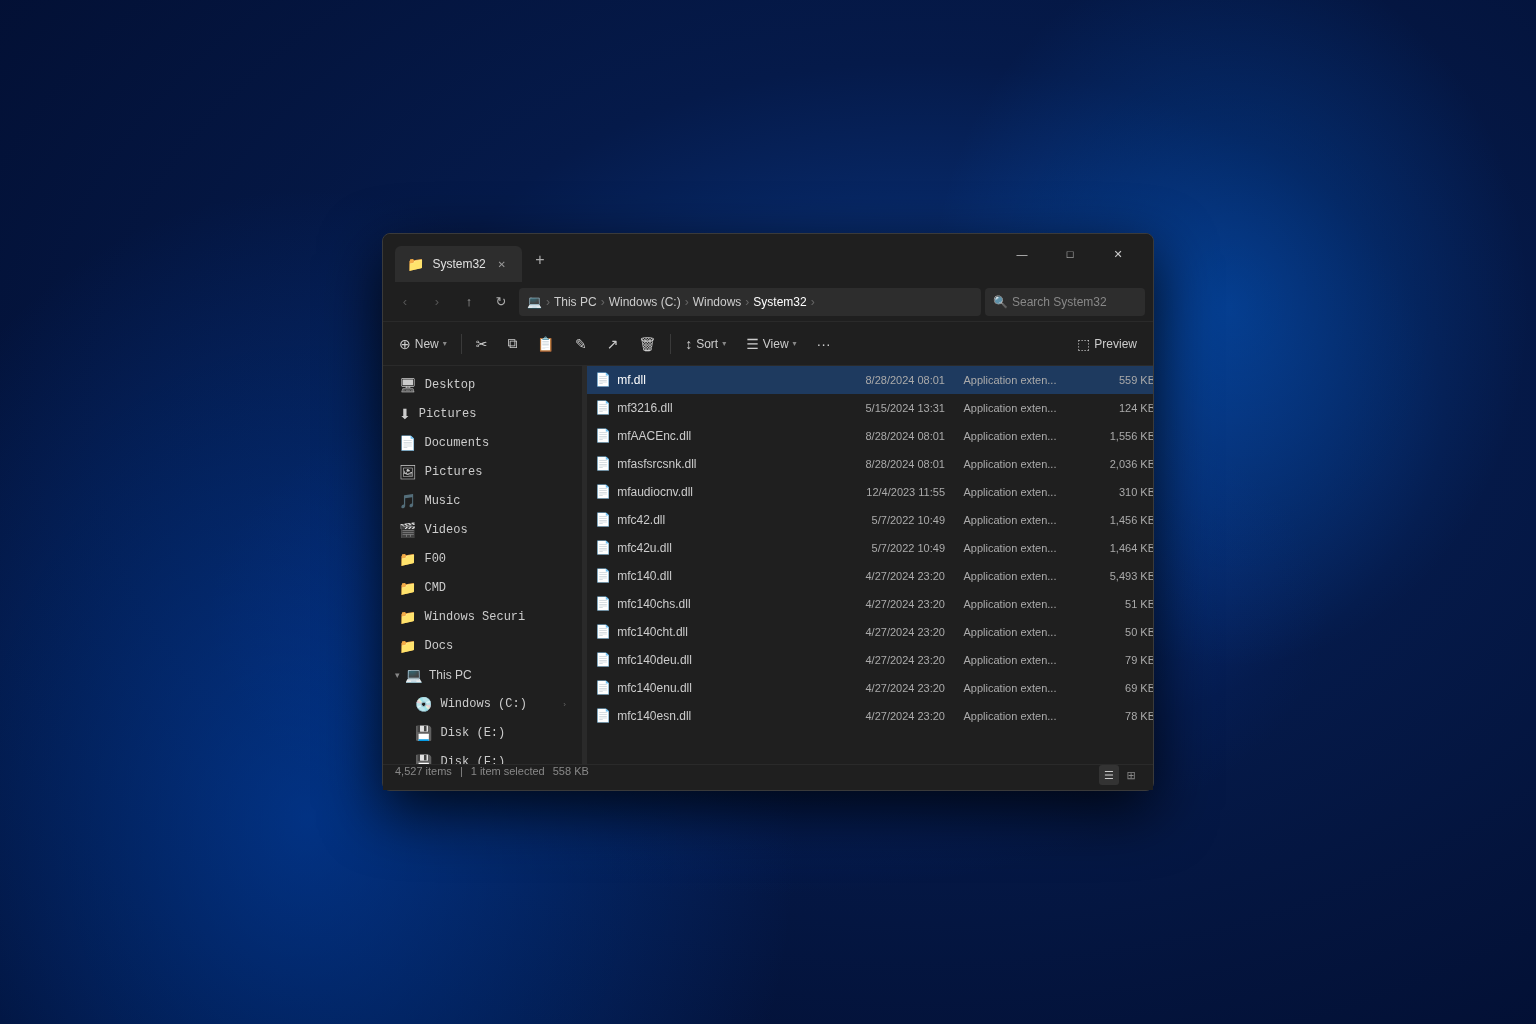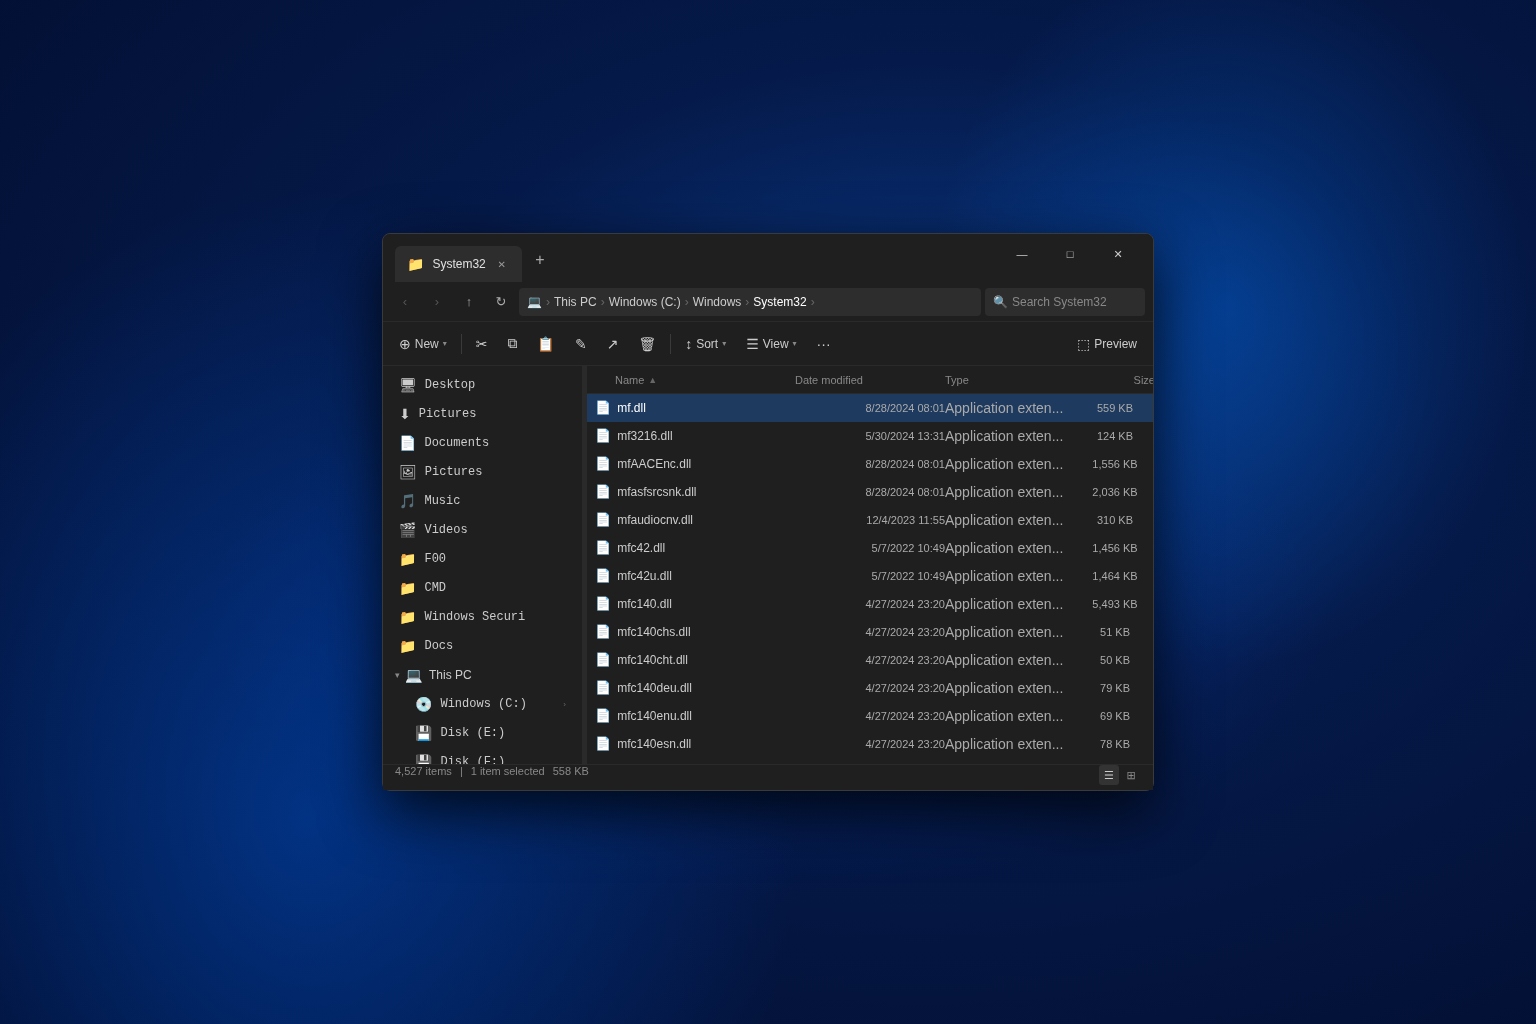--- a/index.html
+++ b/index.html
@@ -284,22 +284,22 @@
       font-size: 12px;
       color: #ccc;
       cursor: pointer;
       border-bottom: 1px solid transparent;
     }
     .file-row.selected { background: #1e3a5f; color: #fff; }
     .fr-name { flex: 0 0 200px; display: flex; align-items: center; gap: 6px; white-space: nowrap; overflow: hidden; text-overflow: ellipsis; }
     .fr-icon { font-size: 13px; flex-shrink: 0; }
     .fr-text { white-space: nowrap; overflow: hidden; text-overflow: ellipsis; }
     .fr-date { flex: 0 0 150px; color: #aaa; font-size: 11px; text-align: right; }
-    .fr-type { flex: 0 0 130px; color: #aaa; font-size: 14px; white-space: nowrap; overflow: hidden; text-overflow: ellipsis; }
-    .fr-size { flex: 0 0 80px; color: #aaa; font-size: 11px; text-align: center; }
+    .fr-type { flex: 0 0 130px; color: #aaa; font-size: 11px; white-space: nowrap; overflow: hidden; text-overflow: ellipsis; text-align: center; }
+    .fr-size { flex: 0 0 80px; color: #aaa; font-size: 11px; text-align: right; }
 
     
     .status-bar {
       height: 26px;
       background: #1f1f1f;
       border-top: 1px solid #2a2a2a;
       display: flex;
       align-items: flex-start;
       padding: 0 12px;
       font-size: 11px;
@@ -486,52 +486,37 @@
       </div>
       <div class="sidebar-item" style="padding-left: 28px;">
         <span class="si-icon">💾</span>
         <span class="si-label">Disk (F:)</span>
       </div>
     </div>
 
     <div class="resize-handle"></div>
 
     <div class="file-list">
-      <div class="file-header">
-        <div class="fh-name">
-          <span>Name</span>
-          <span class="fh-sort">▲</span>
-        </div>
-        <div class="fh-date">
-          <span>Date modified</span>
-        </div>
-        <div class="fh-type">
-          <span>Type</span>
-        </div>
-        <div class="fh-size">
-          <span>Size</span>
-        </div>
-      </div>
 
       <div id="file-rows-container">
           <div class="file-row selected">
       <div class="fr-name">
         <span class="fr-icon">📄</span>
         <span class="fr-text">mf.dll</span>
       </div>
       <div class="fr-date">8/28/2024 08:01</div>
       <div class="fr-type">Application exten...</div>
       <div class="fr-size">559 KB</div>
     </div>
           <div class="file-row">
       <div class="fr-name">
         <span class="fr-icon">📄</span>
         <span class="fr-text">mf3216.dll</span>
       </div>
-      <div class="fr-date">5/30/2024 13:31</div>
+      <div class="fr-date">5/15/2024 13:31</div>
       <div class="fr-type">Application exten...</div>
       <div class="fr-size">124 KB</div>
     </div>
           <div class="file-row">
       <div class="fr-name">
         <span class="fr-icon">📄</span>
         <span class="fr-text">mfAACEnc.dll</span>
       </div>
       <div class="fr-date">8/28/2024 08:01</div>
       <div class="fr-type">Application exten...</div>

